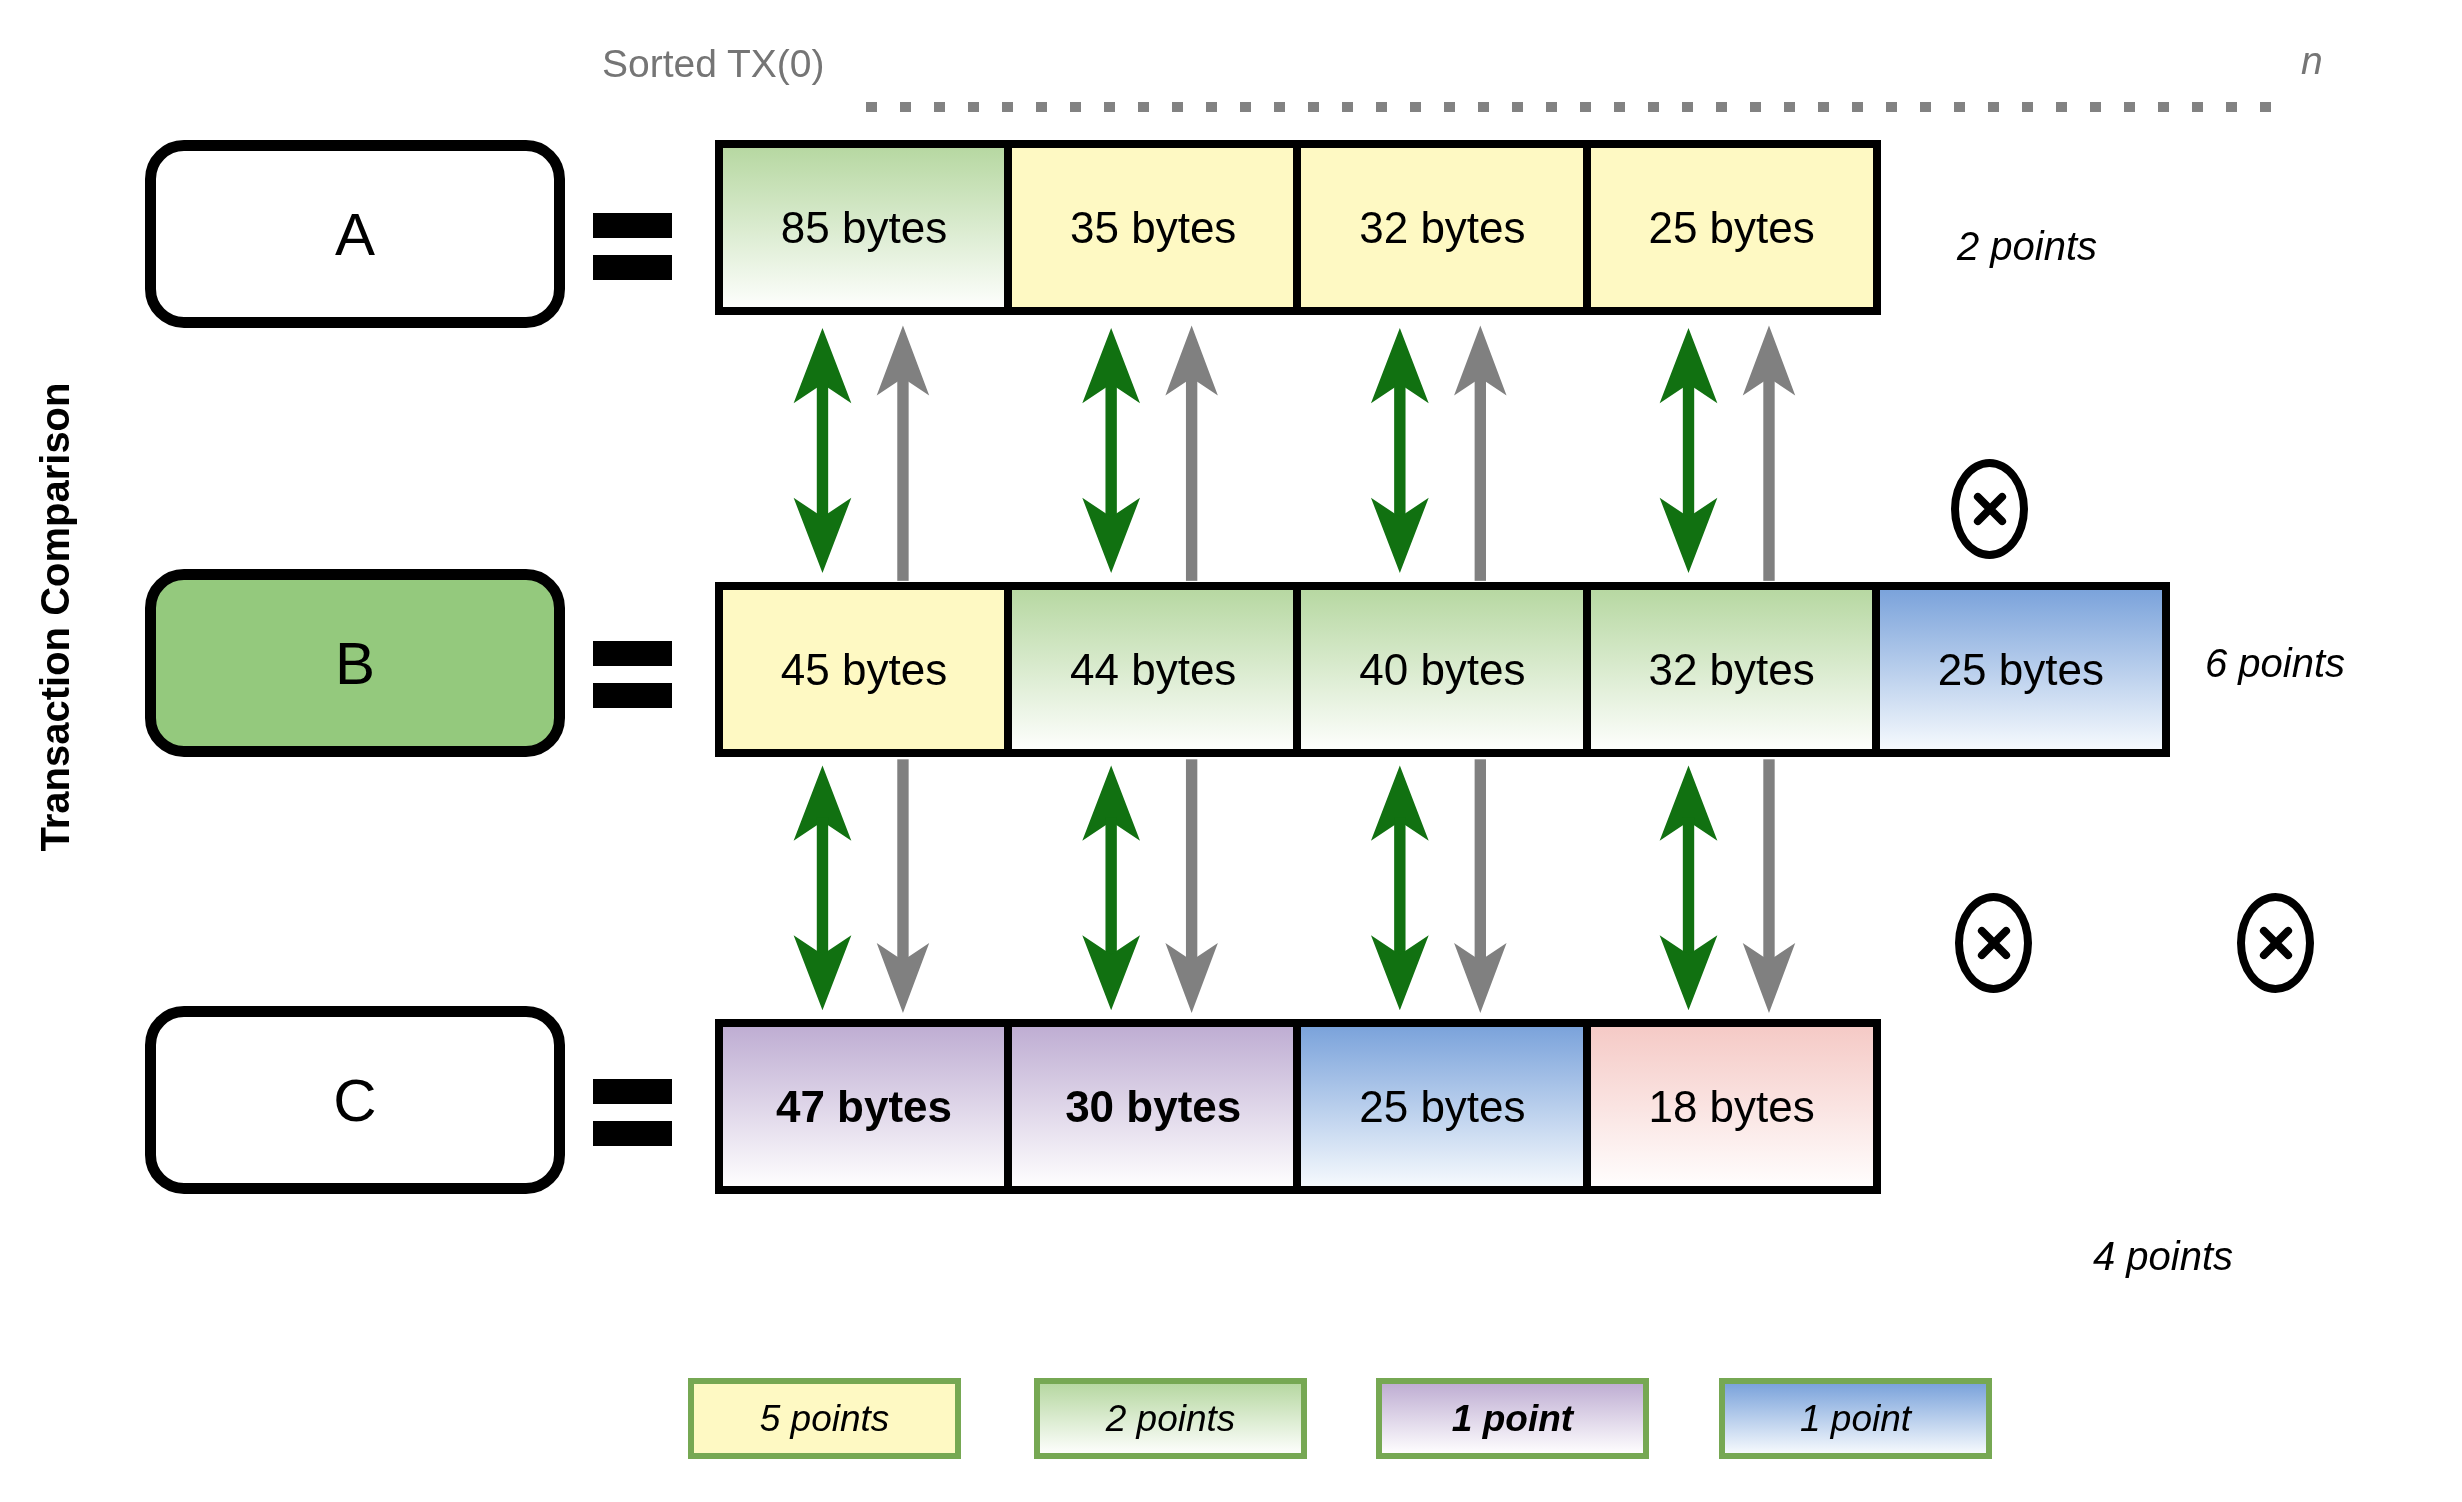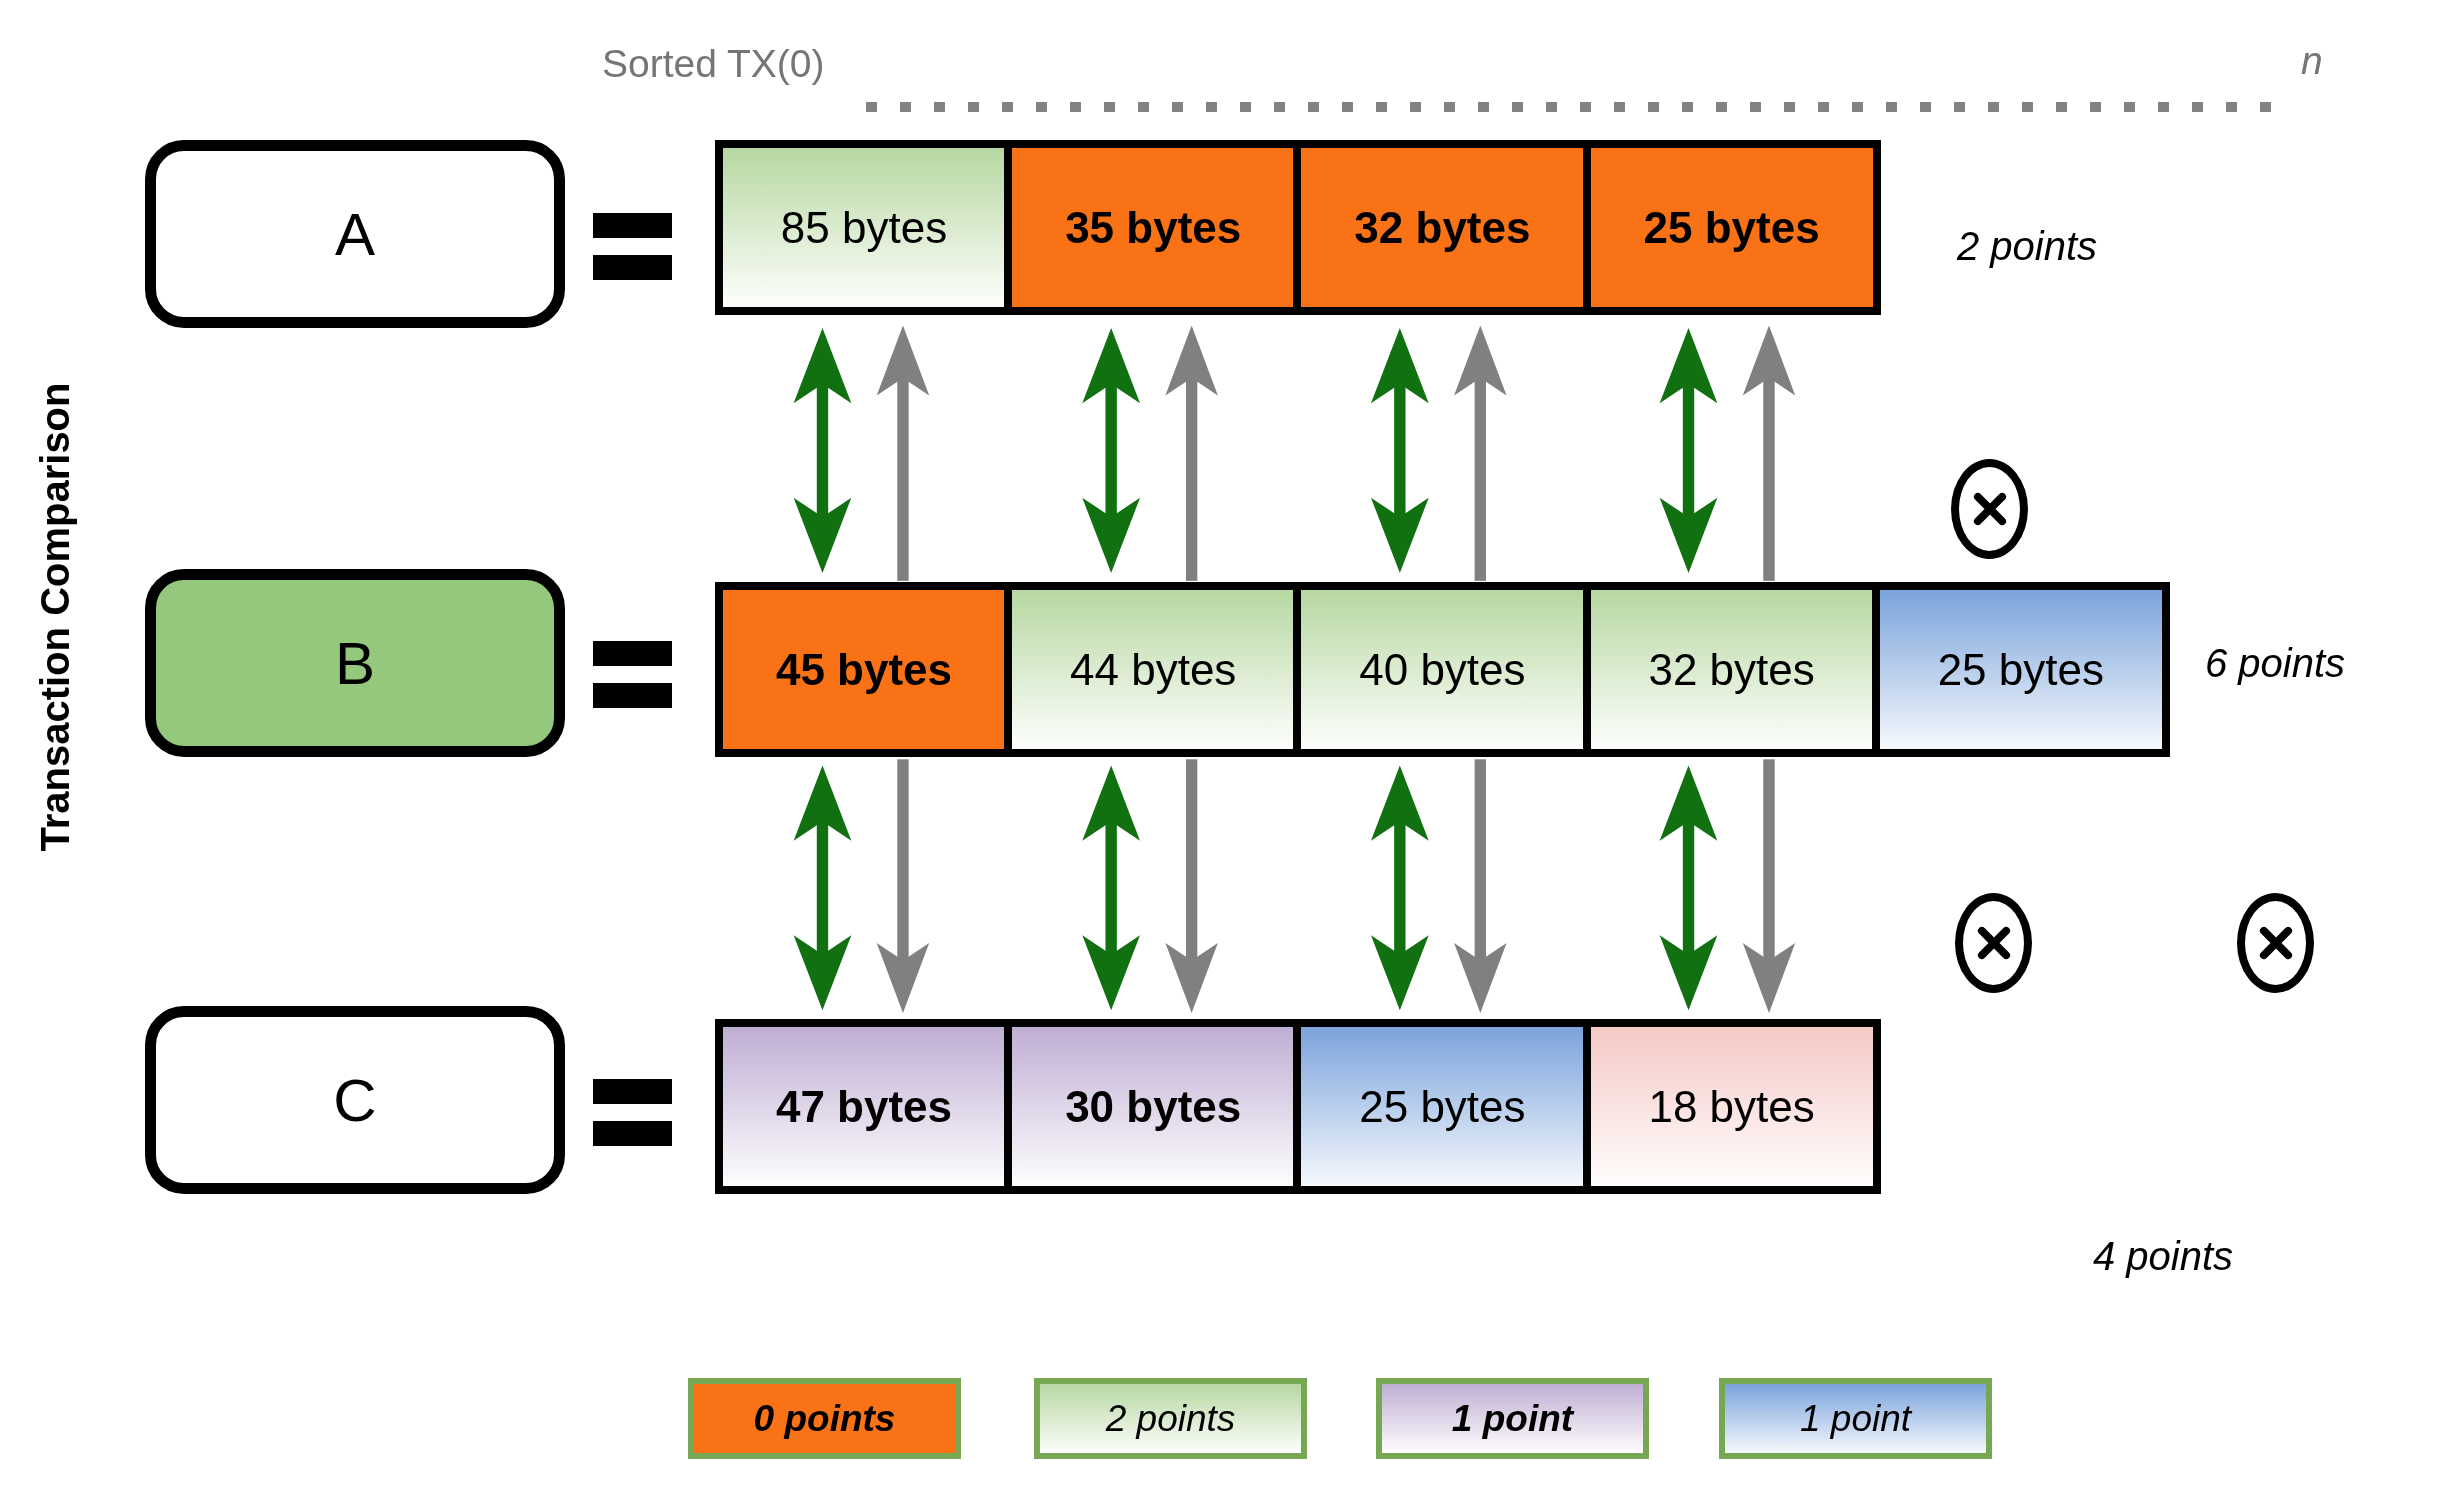--- a/index.html
+++ b/index.html
@@ -73,21 +73,21 @@
   .block {
     width: 298px; height: 175px;
     box-sizing: border-box;
     border: 8.8px solid #000;
     margin-left: -8.8px;
     display: flex; align-items: center; justify-content: center;
     font-size: 44px; color: #000;
     flex: none;
   }
   .block:first-child { margin-left: 0; }
-  .fill-white  { background: #f97316; font-weight: bold; }
+  .fill-white  { background: #fef9c3; }
   .fill-green  { background: linear-gradient(180deg, #b7d8a2 0%, #fdfefc 100%); }
   .fill-purple { background: linear-gradient(180deg, #bfaed3 0%, #fefdfe 100%); font-weight: bold; }
   .fill-blue   { background: linear-gradient(180deg, #7ba3db 0%, #f5f9fd 100%); }
   .fill-red    { background: linear-gradient(180deg, #f5cac6 0%, #fffdfd 100%); }
 
   
   .points-label {
     position: absolute;
     font-size: 40px; font-style: italic; color: #000;
     white-space: nowrap;
@@ -229,19 +229,19 @@
     <use href="#dblArrow" fill="#117111" transform="translate(940,875)"></use>
     <use href="#grayDownArrow" fill="#808080" transform="translate(1032,868)"></use>
     <use href="#dblArrow" fill="#117111" transform="translate(1270,875)"></use>
     <use href="#grayDownArrow" fill="#808080" transform="translate(1362,868)"></use>
     <use href="#dblArrow" fill="#117111" transform="translate(1600,875)"></use>
     <use href="#grayDownArrow" fill="#808080" transform="translate(1692,868)"></use>
     <use href="#dblArrow" fill="#117111" transform="translate(1930,875)"></use>
     <use href="#grayDownArrow" fill="#808080" transform="translate(2022,868)"></use>
   </svg>
 
-  <div class="legend-box fill-white" id="legend-0">0 points</div>
+  <div class="legend-box fill-white" id="legend-0">5 points</div>
   <div class="legend-box fill-green" id="legend-1">2 points</div>
   <div class="legend-box fill-purple" id="legend-2">1 point</div>
   <div class="legend-box fill-blue" id="legend-3">1 point</div>
 
 </div>
 
 
 </body></html>

